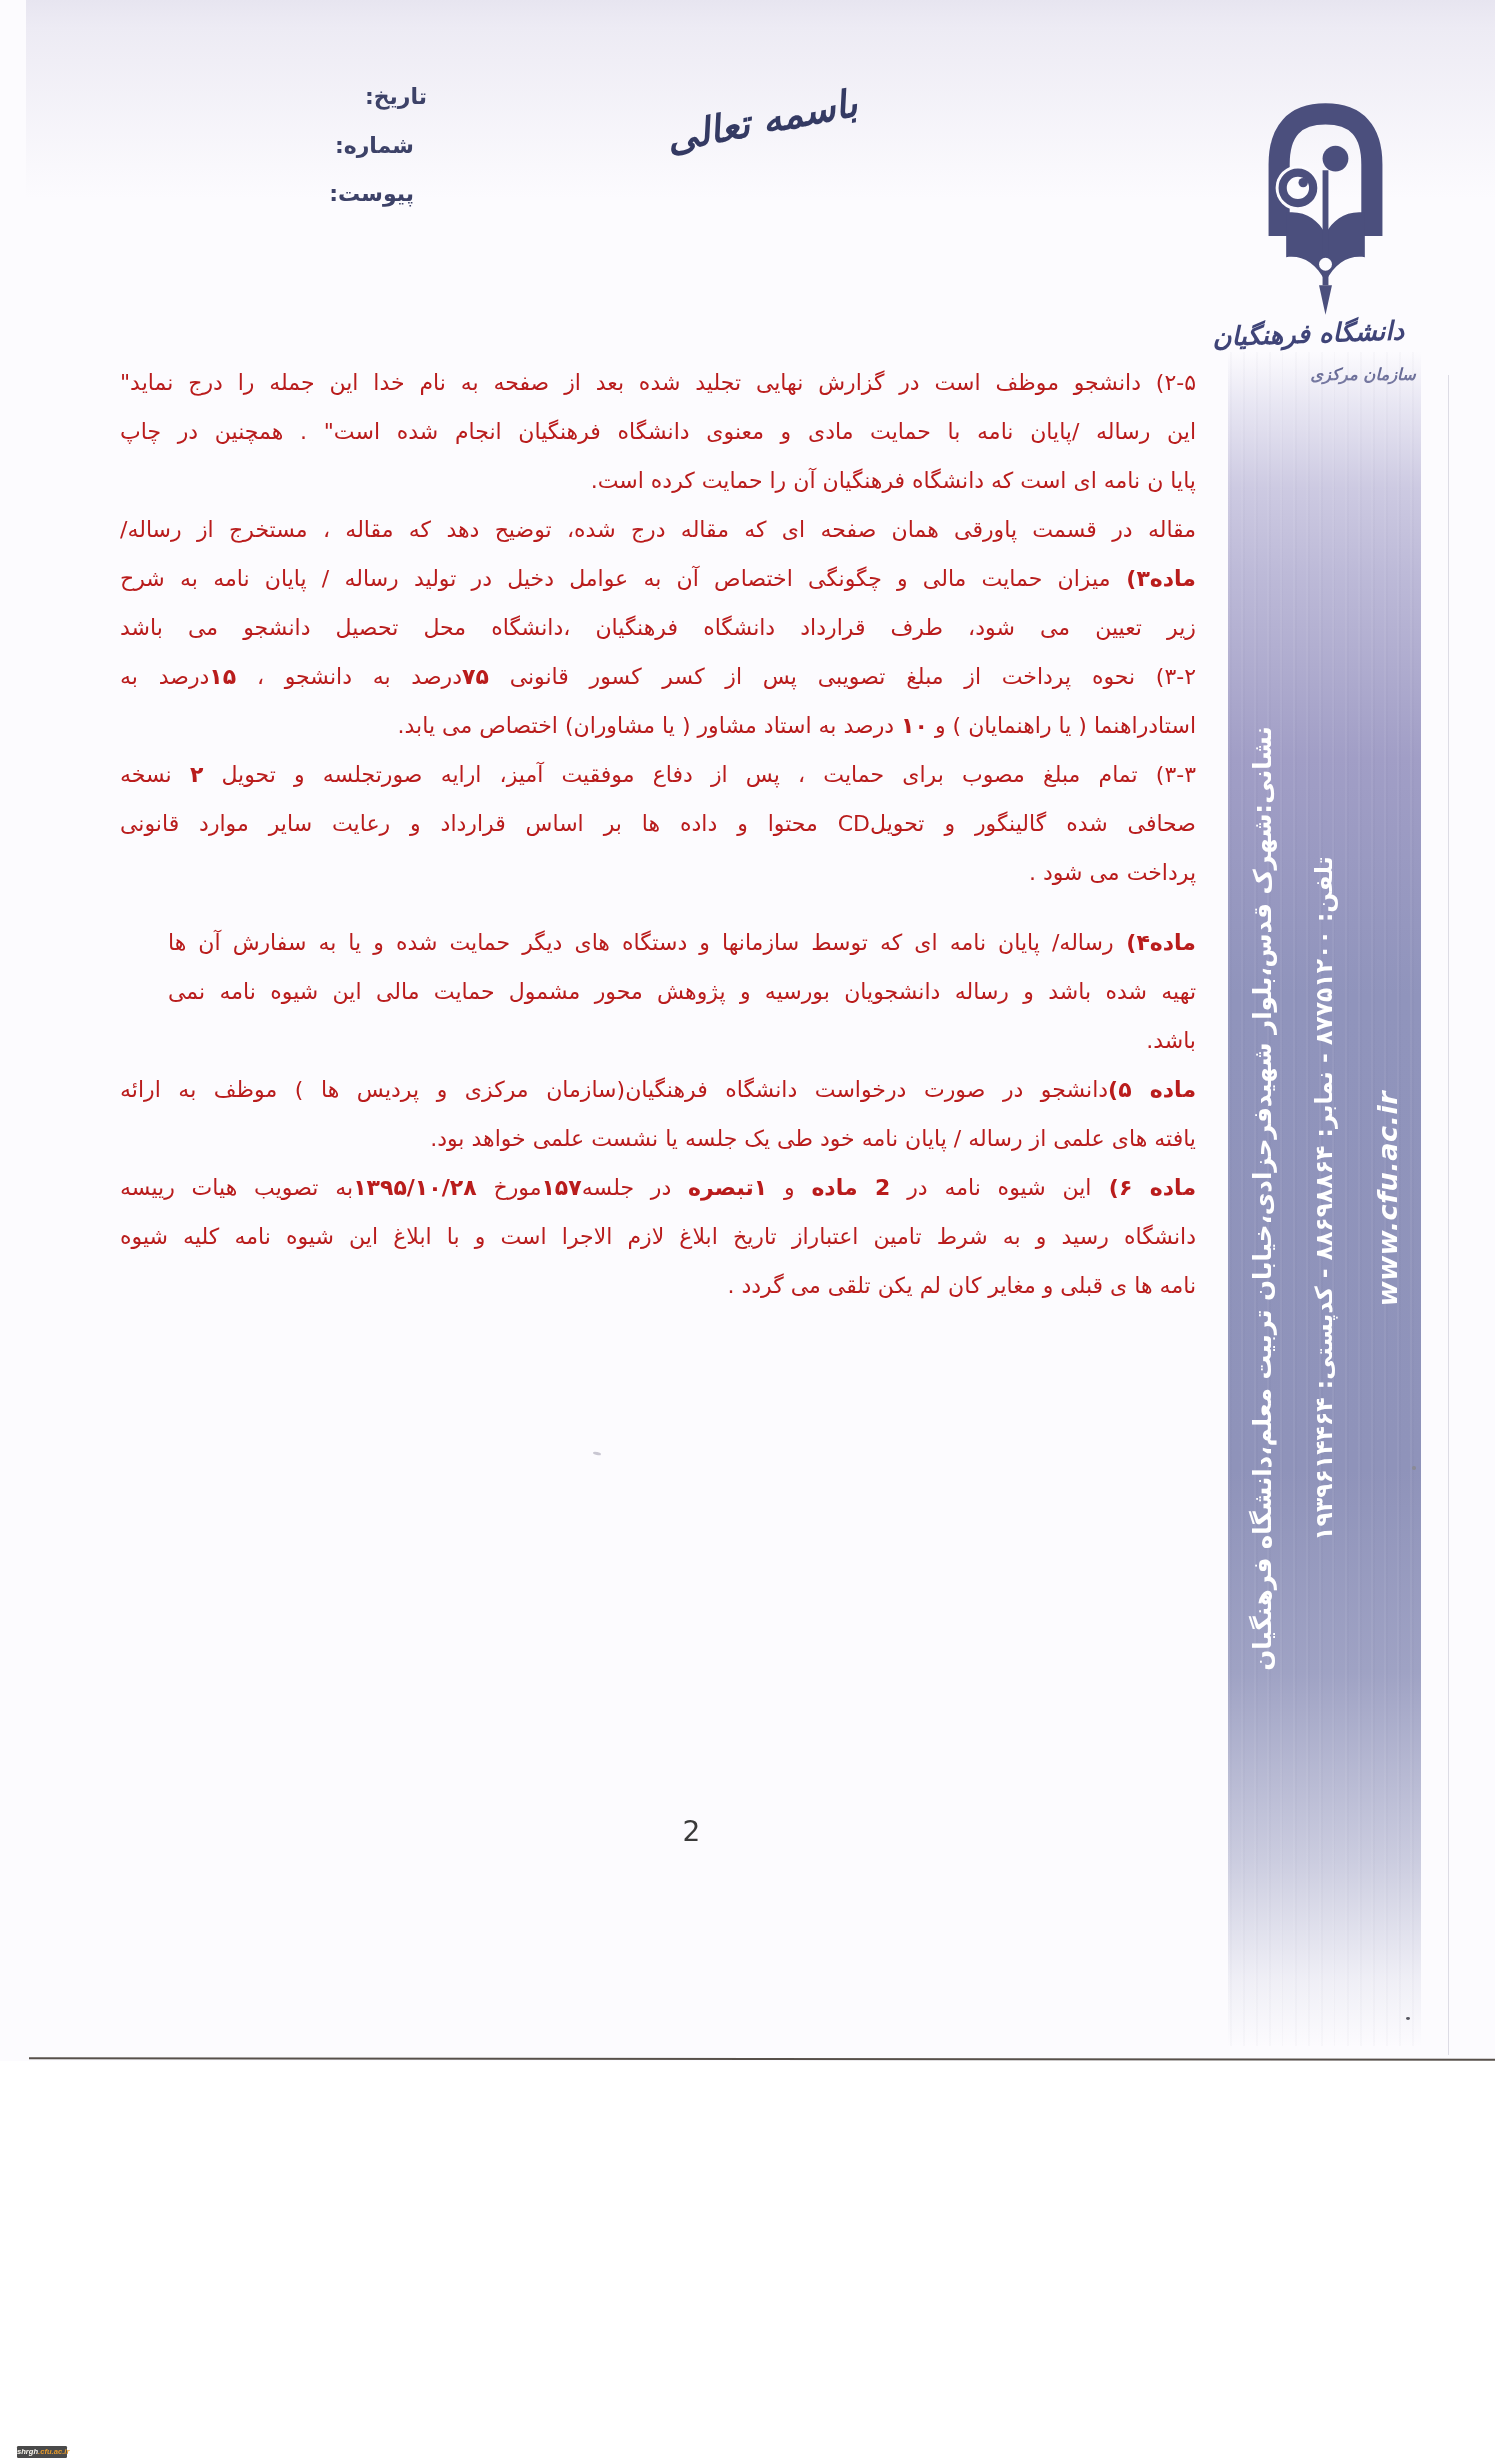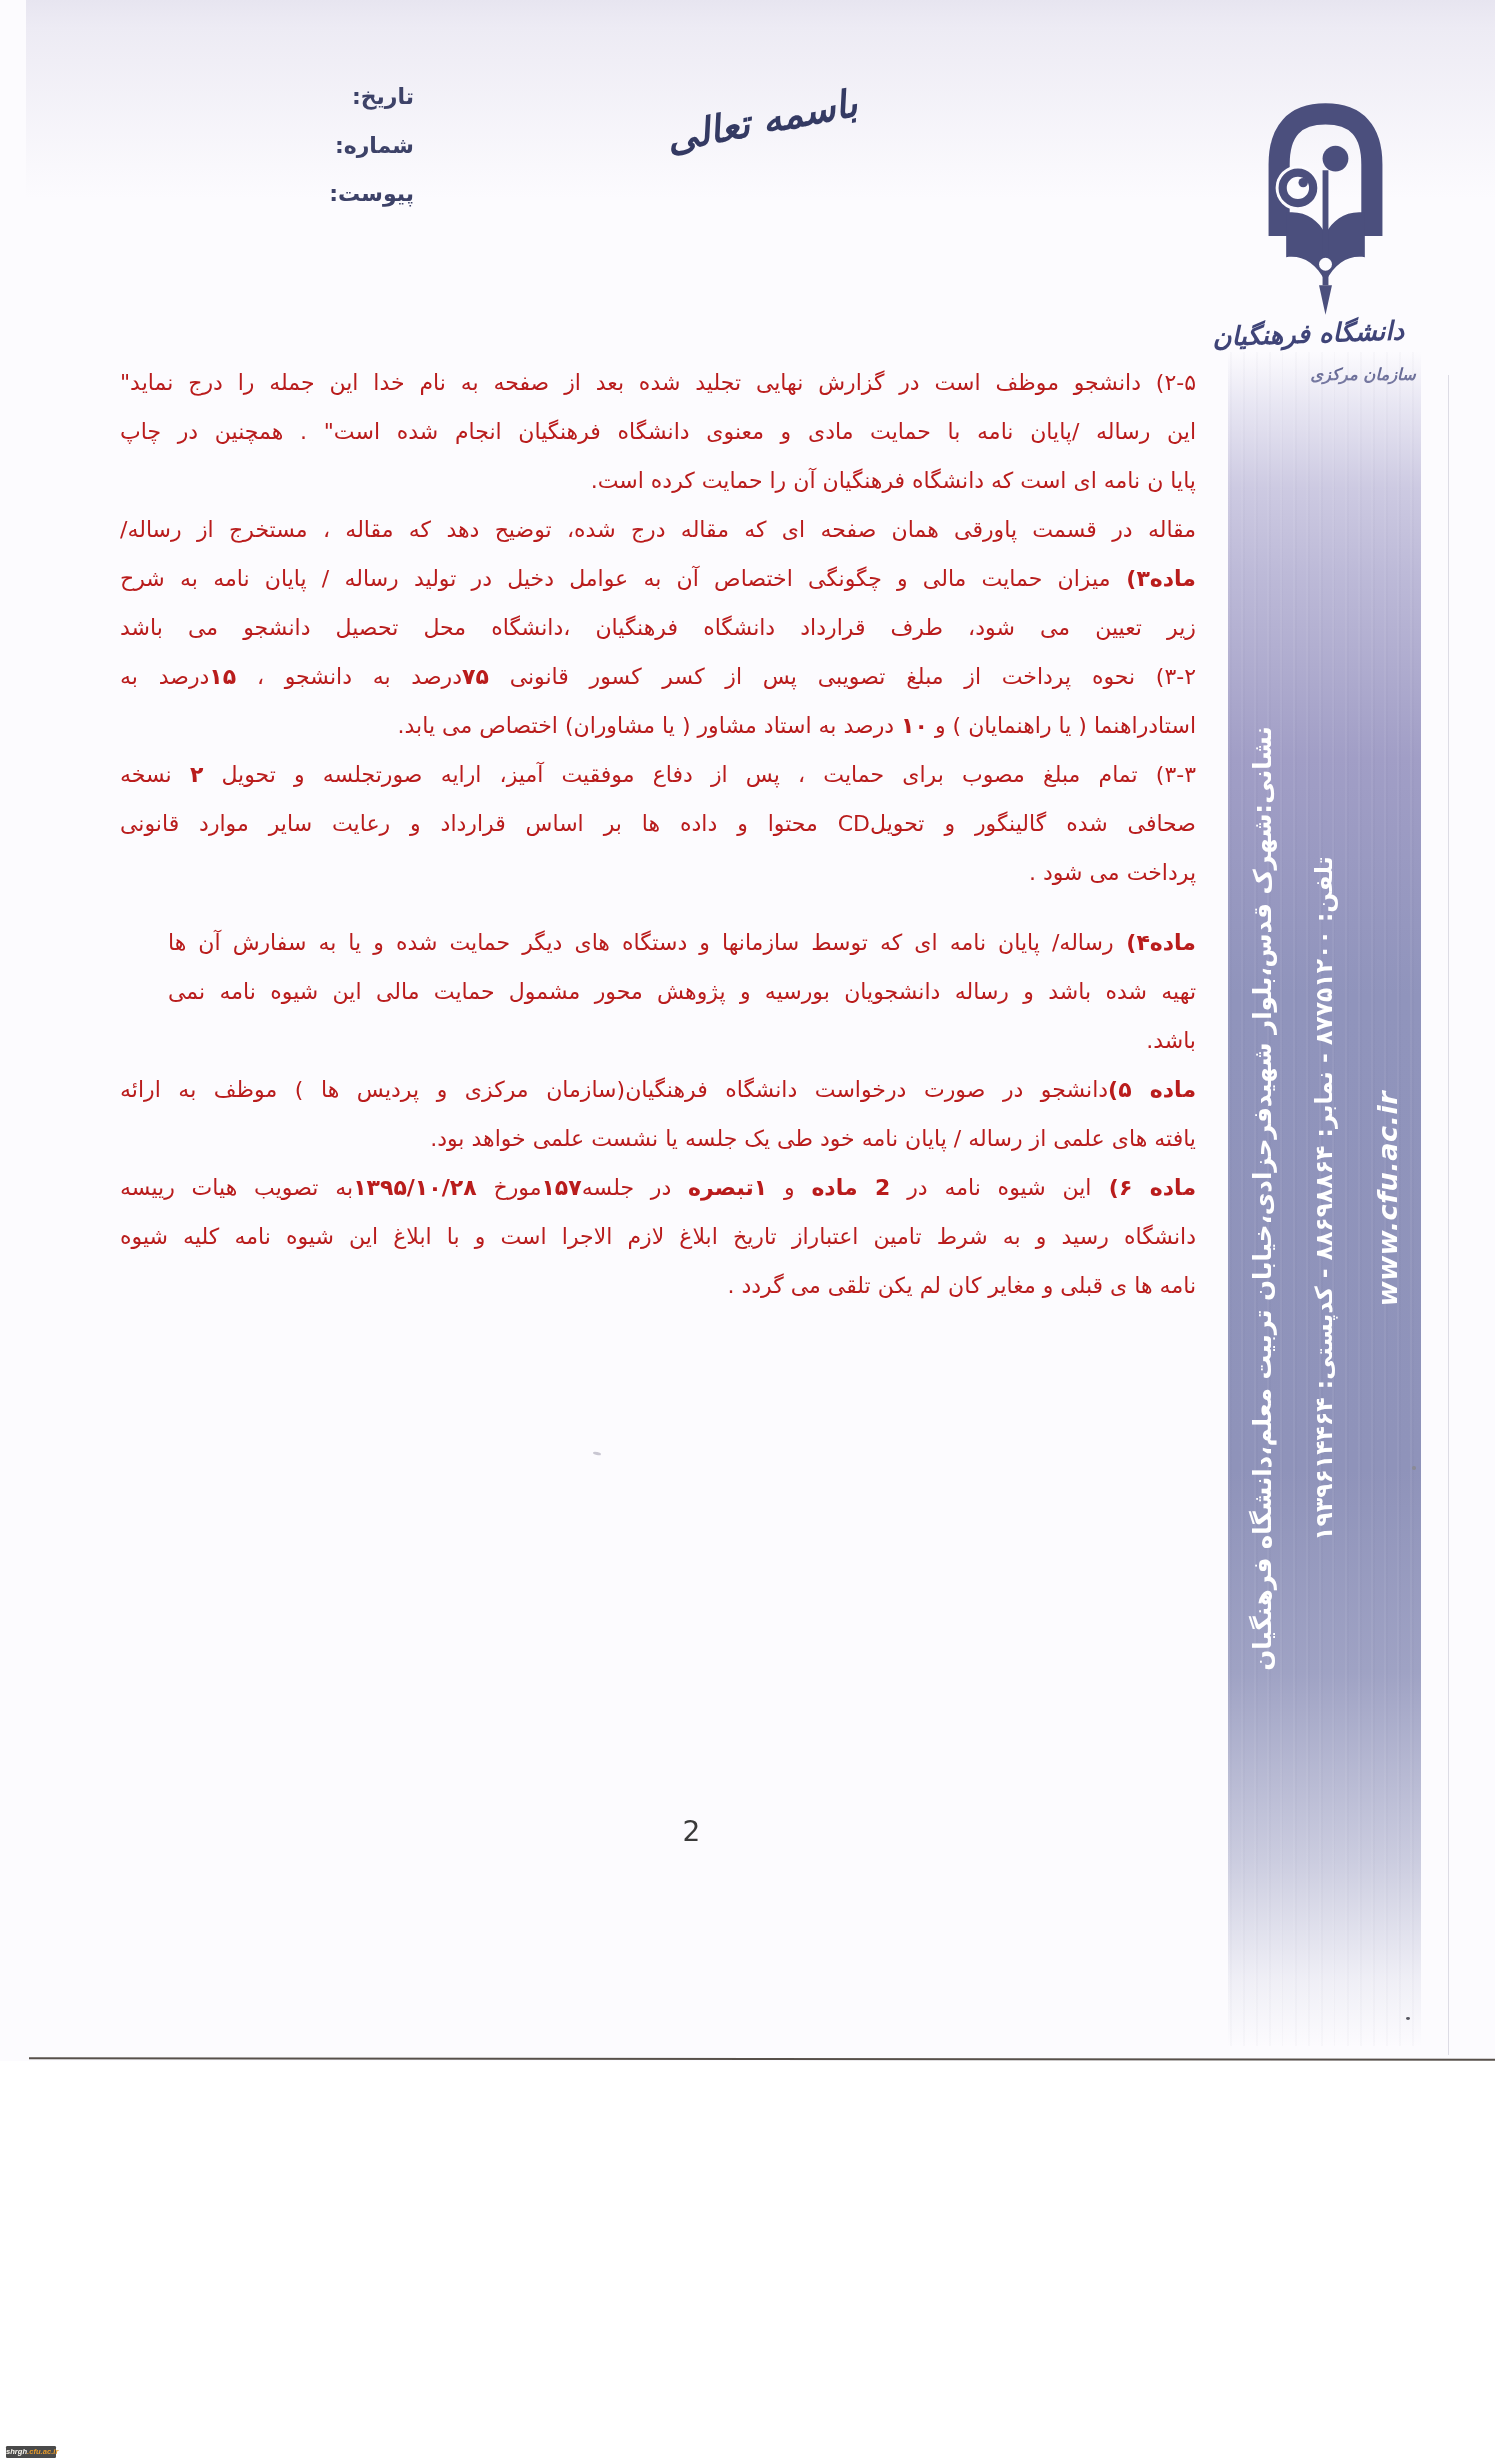--- a/index.html
+++ b/index.html
@@ -13,21 +13,21 @@
   }
   .top-texture{
     position:absolute;left:26px;top:0;width:1469px;height:199px;
     background:linear-gradient(180deg,#e7e5f0 0%,#edebf4 14%,rgba(250,249,252,0) 100%);
   }
   
   .hf{
     position:absolute;width:147px;height:35px;direction:rtl;text-align:right;
     font-size:22px;font-weight:bold;color:#3d4268;letter-spacing:0.6px;
   }
-  .hf.date{left:267px;top:84px;}
+  .hf.date{left:280px;top:84px;}
   .hf.number{left:267px;top:133px;}
   .hf.attach{left:267px;top:181px;}
   .bismillah{
     position:absolute;left:674px;top:98px;width:188px;height:82px;
     direction:rtl;text-align:center;font-size:38px;font-weight:bold;font-style:italic;
     color:#343a63;transform:rotate(-11deg);letter-spacing:1.2px;white-space:nowrap;
   }
   
   .logo-wrap{position:absolute;left:1258px;top:88px;width:135px;height:235px;}
   .logo-name{
@@ -86,21 +86,21 @@
   
   .page-number{
     position:absolute;left:668px;top:1815px;width:47px;text-align:center;
     font-size:28px;color:#3a3a3a;font-family:"DejaVu Sans",sans-serif;
   }
   .bottom-edge{
     position:absolute;left:29px;top:2058px;width:1466px;height:1.8px;
     background:#57504a;transform:rotate(0.06deg);
   }
   .watermark{
-    position:absolute;left:6px;top:2446px;width:50px;height:12.3px;
+    position:absolute;left:17px;top:2446px;width:50px;height:12.3px;
     background:#4a4a4a;border-radius:1.2px;
     font-family:"Liberation Sans",sans-serif;font-size:7.6px;font-weight:bold;font-style:italic;
     line-height:12.3px;text-align:right;white-space:nowrap;
   }
   .watermark .wm-prefix{color:#f5f2ea;}
   .watermark .wm-domain{color:#e89c2d;}
   .speck{position:absolute;border-radius:50%;}
   .speck.s1{left:1412px;top:1466px;width:3.5px;height:3.5px;background:#8a8a96;}
   .speck.s2{left:1406px;top:2017px;width:4.1px;height:2.9px;background:#55555f;}
   .speck.s3{left:593px;top:1452px;width:8.2px;height:2.9px;background:#c9c7d2;transform:rotate(12deg);}

